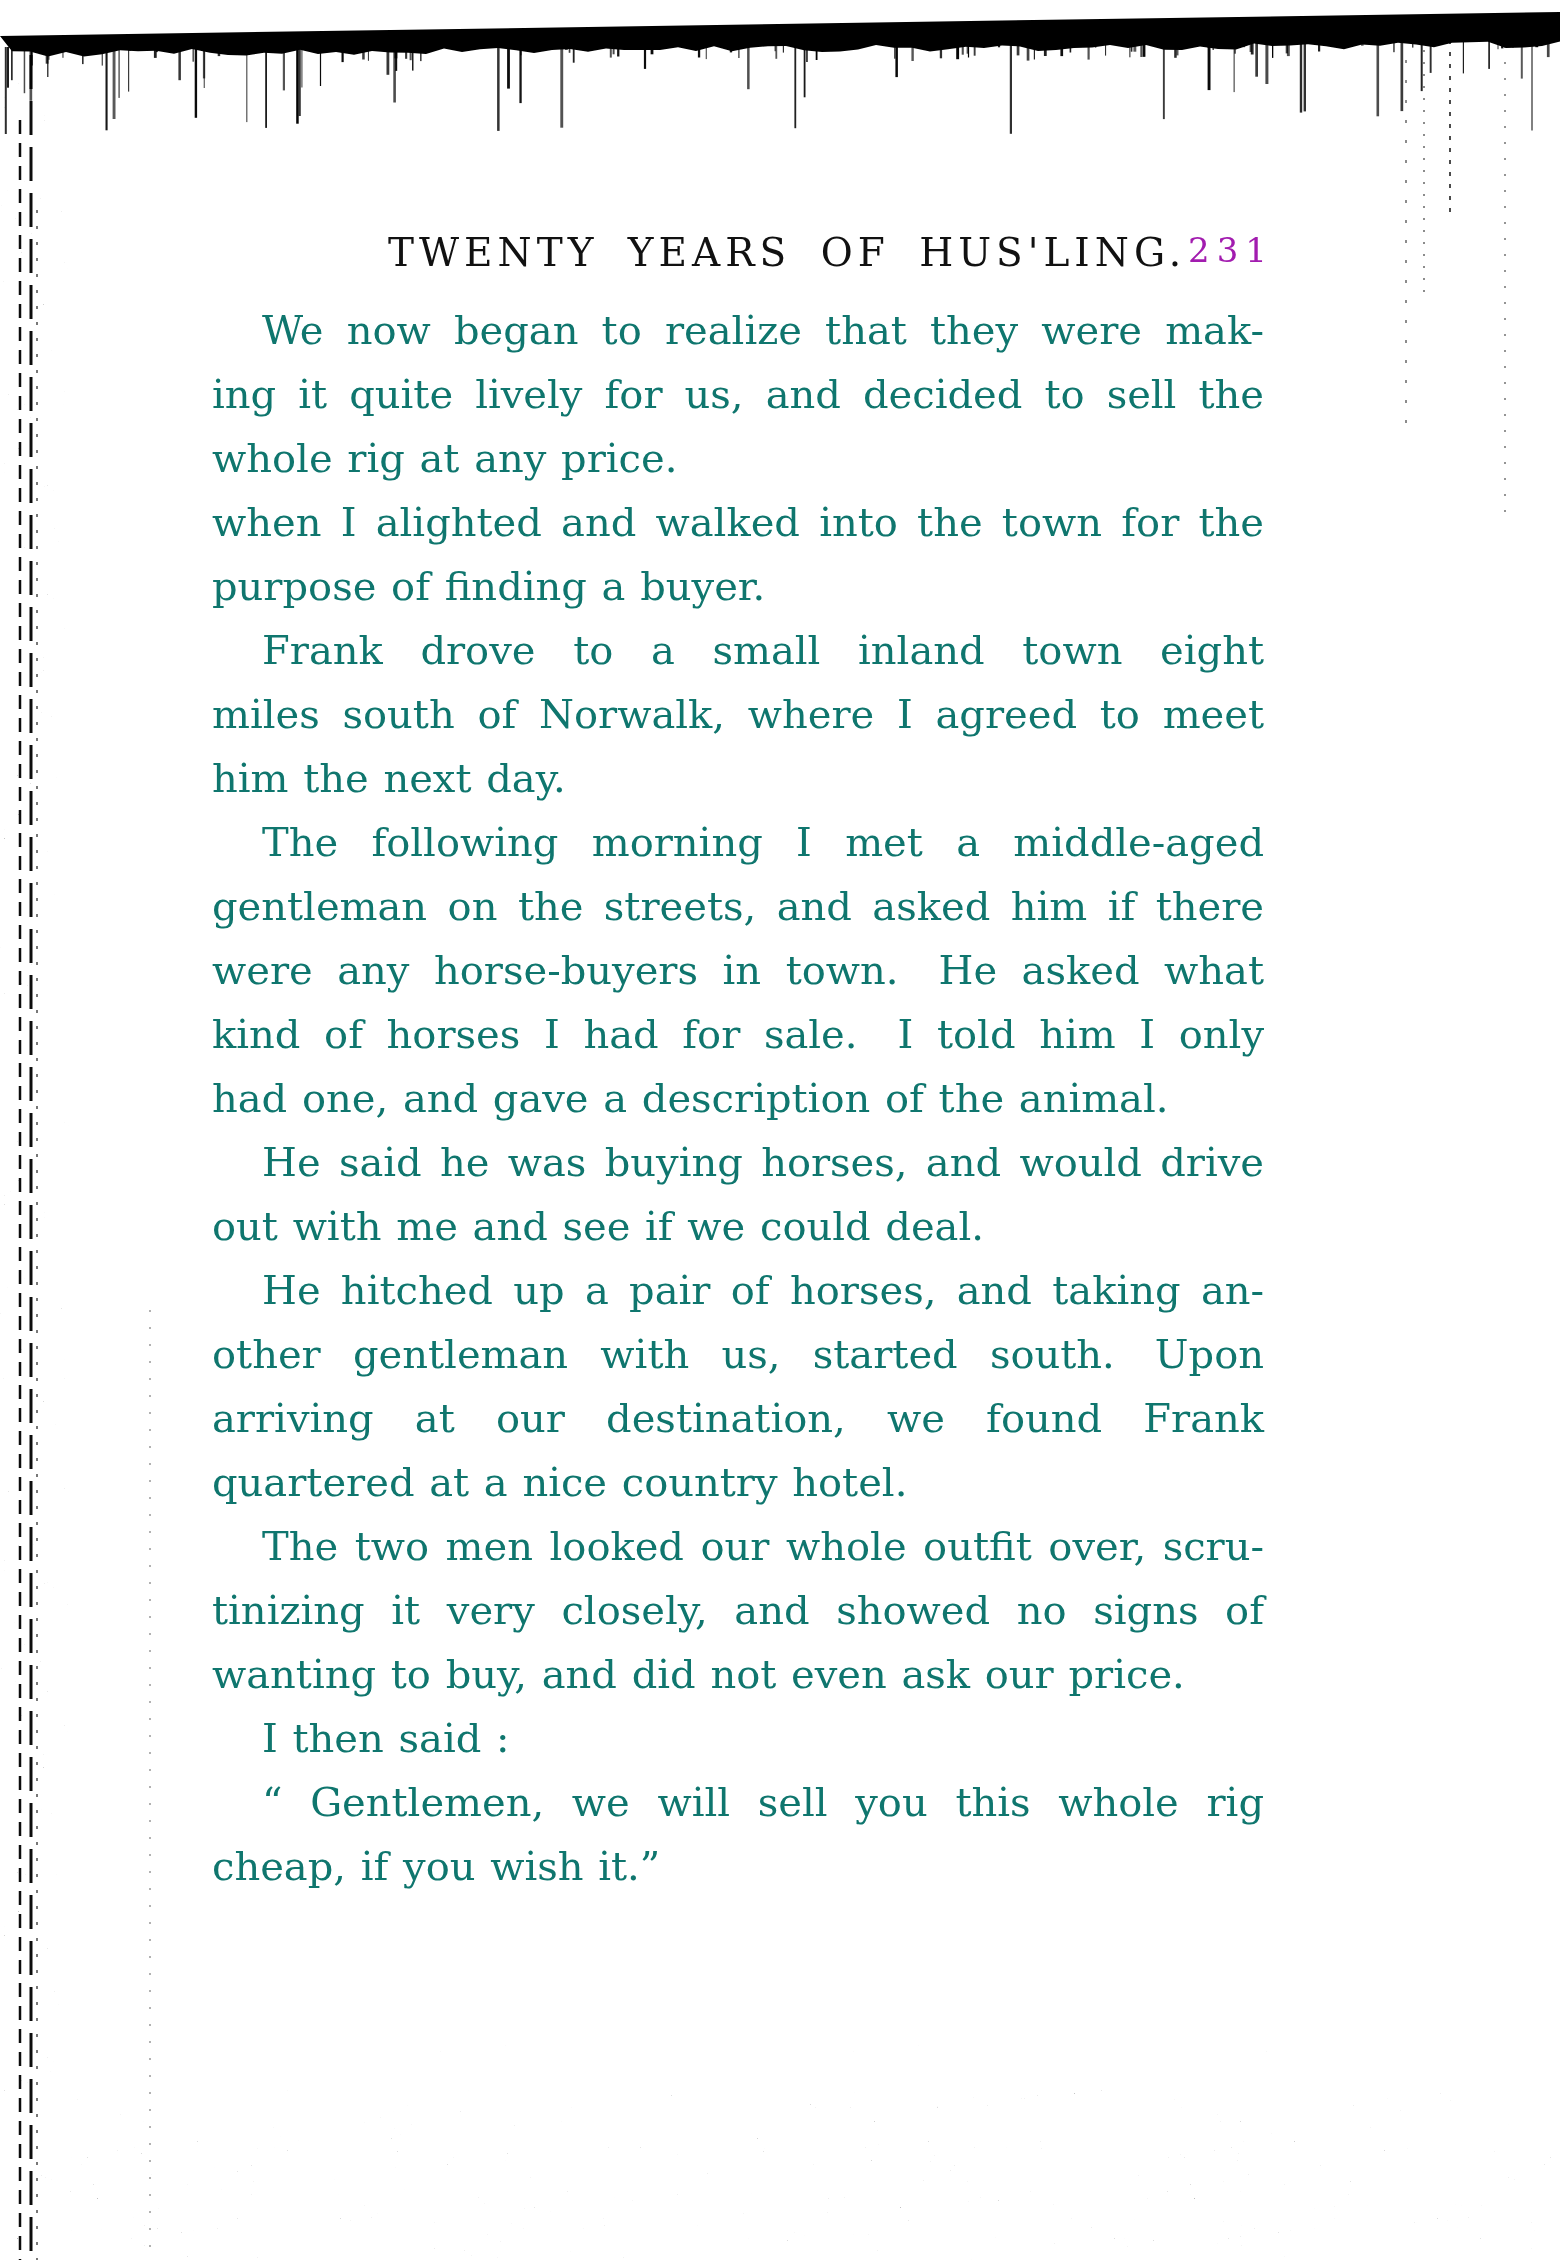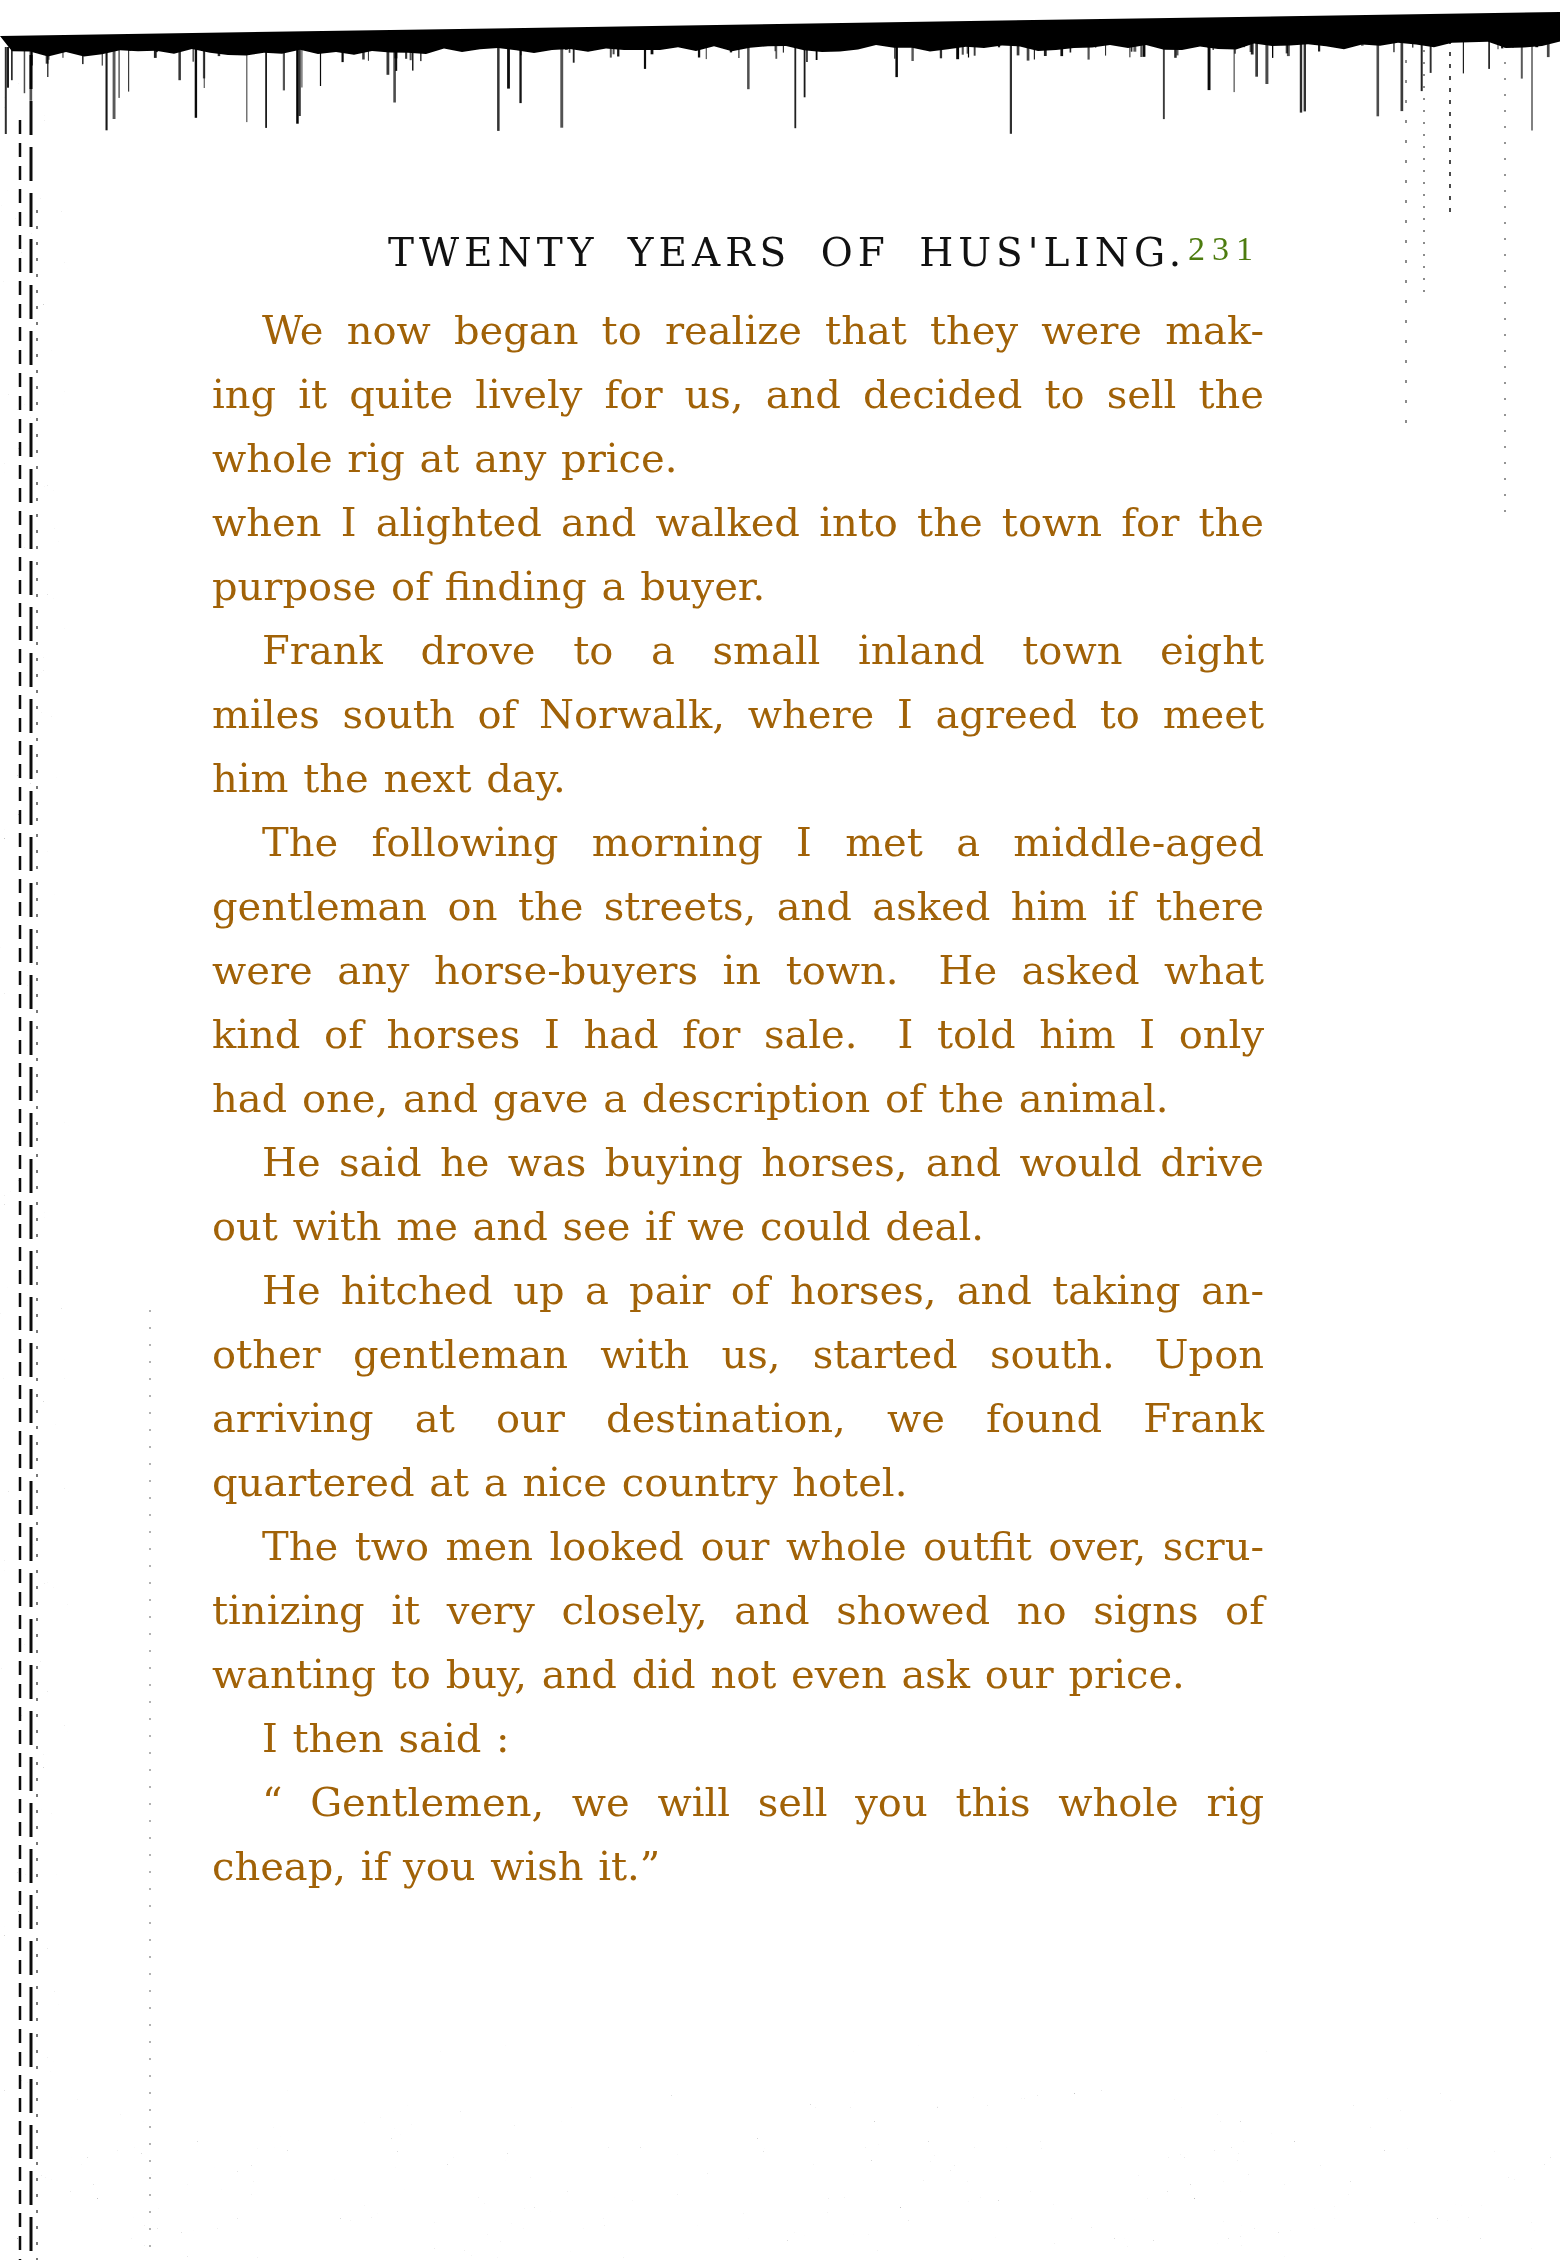--- a/index.html
+++ b/index.html
@@ -16,27 +16,27 @@
     position:absolute;top:230px;left:0;width:1560px;height:60px;
   }
   .header-title{
     position:absolute;left:388px;top:0;
     font-size:39px;letter-spacing:5px;word-spacing:12px;
     white-space:nowrap;
     color:#111;
   }
   .header-page-number{
     position:absolute;left:1188px;top:0;
-    font-size:34px;letter-spacing:7px;color:#4d7c0f;font-family:Liberation Serif, serif;
+    font-size:34px;letter-spacing:7px;color:#a21caf;
   }
   
   .body-text{
     position:absolute;left:212px;top:298px;width:1052px;
     font-size:40px;line-height:64px;word-spacing:2px;
-    color:#a16207;
+    color:#0f766e;
   }
   .text-line{
     text-align:justify;
     text-align-last:justify;
     height:64px;
     white-space:normal;
   }
   .text-line.last{
     text-align-last:left;
   }

